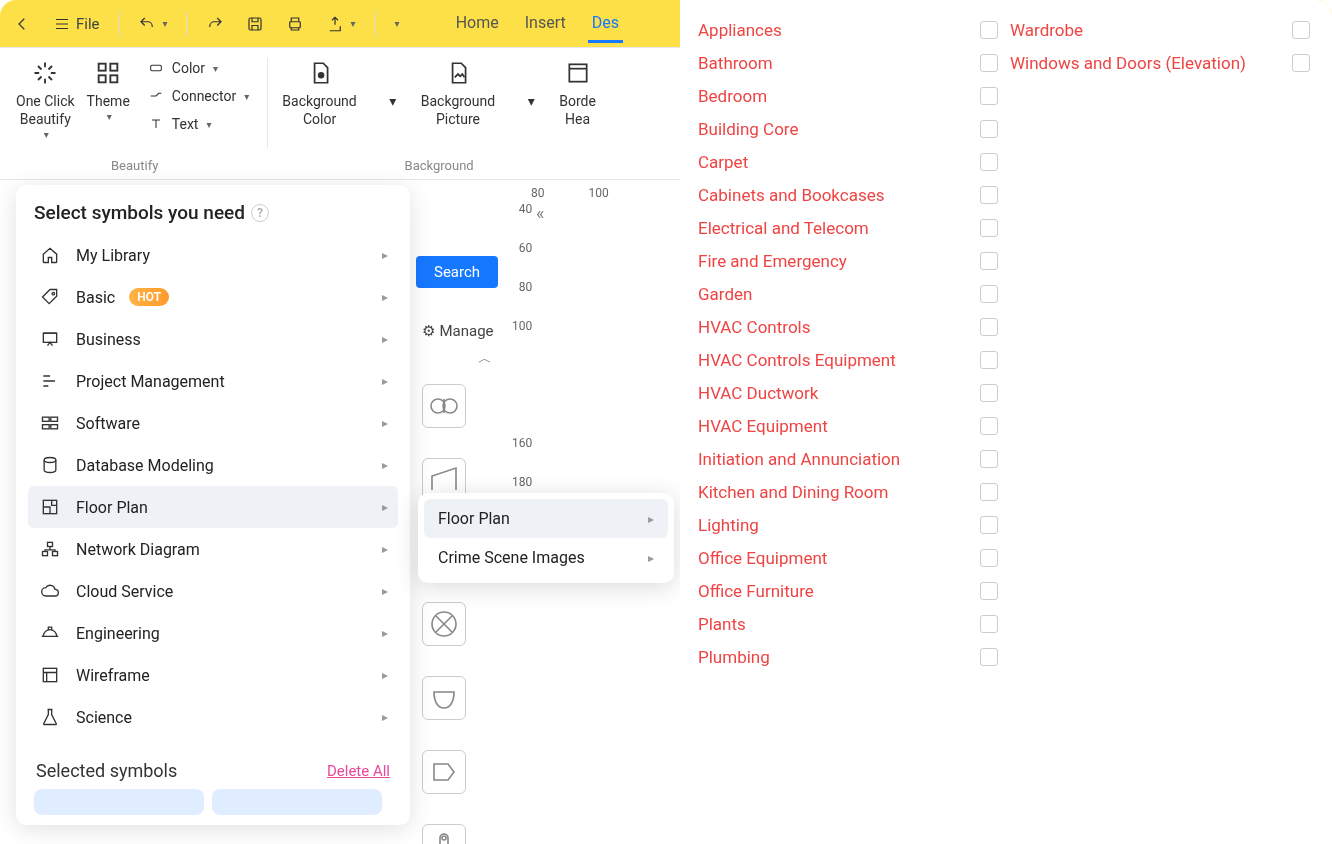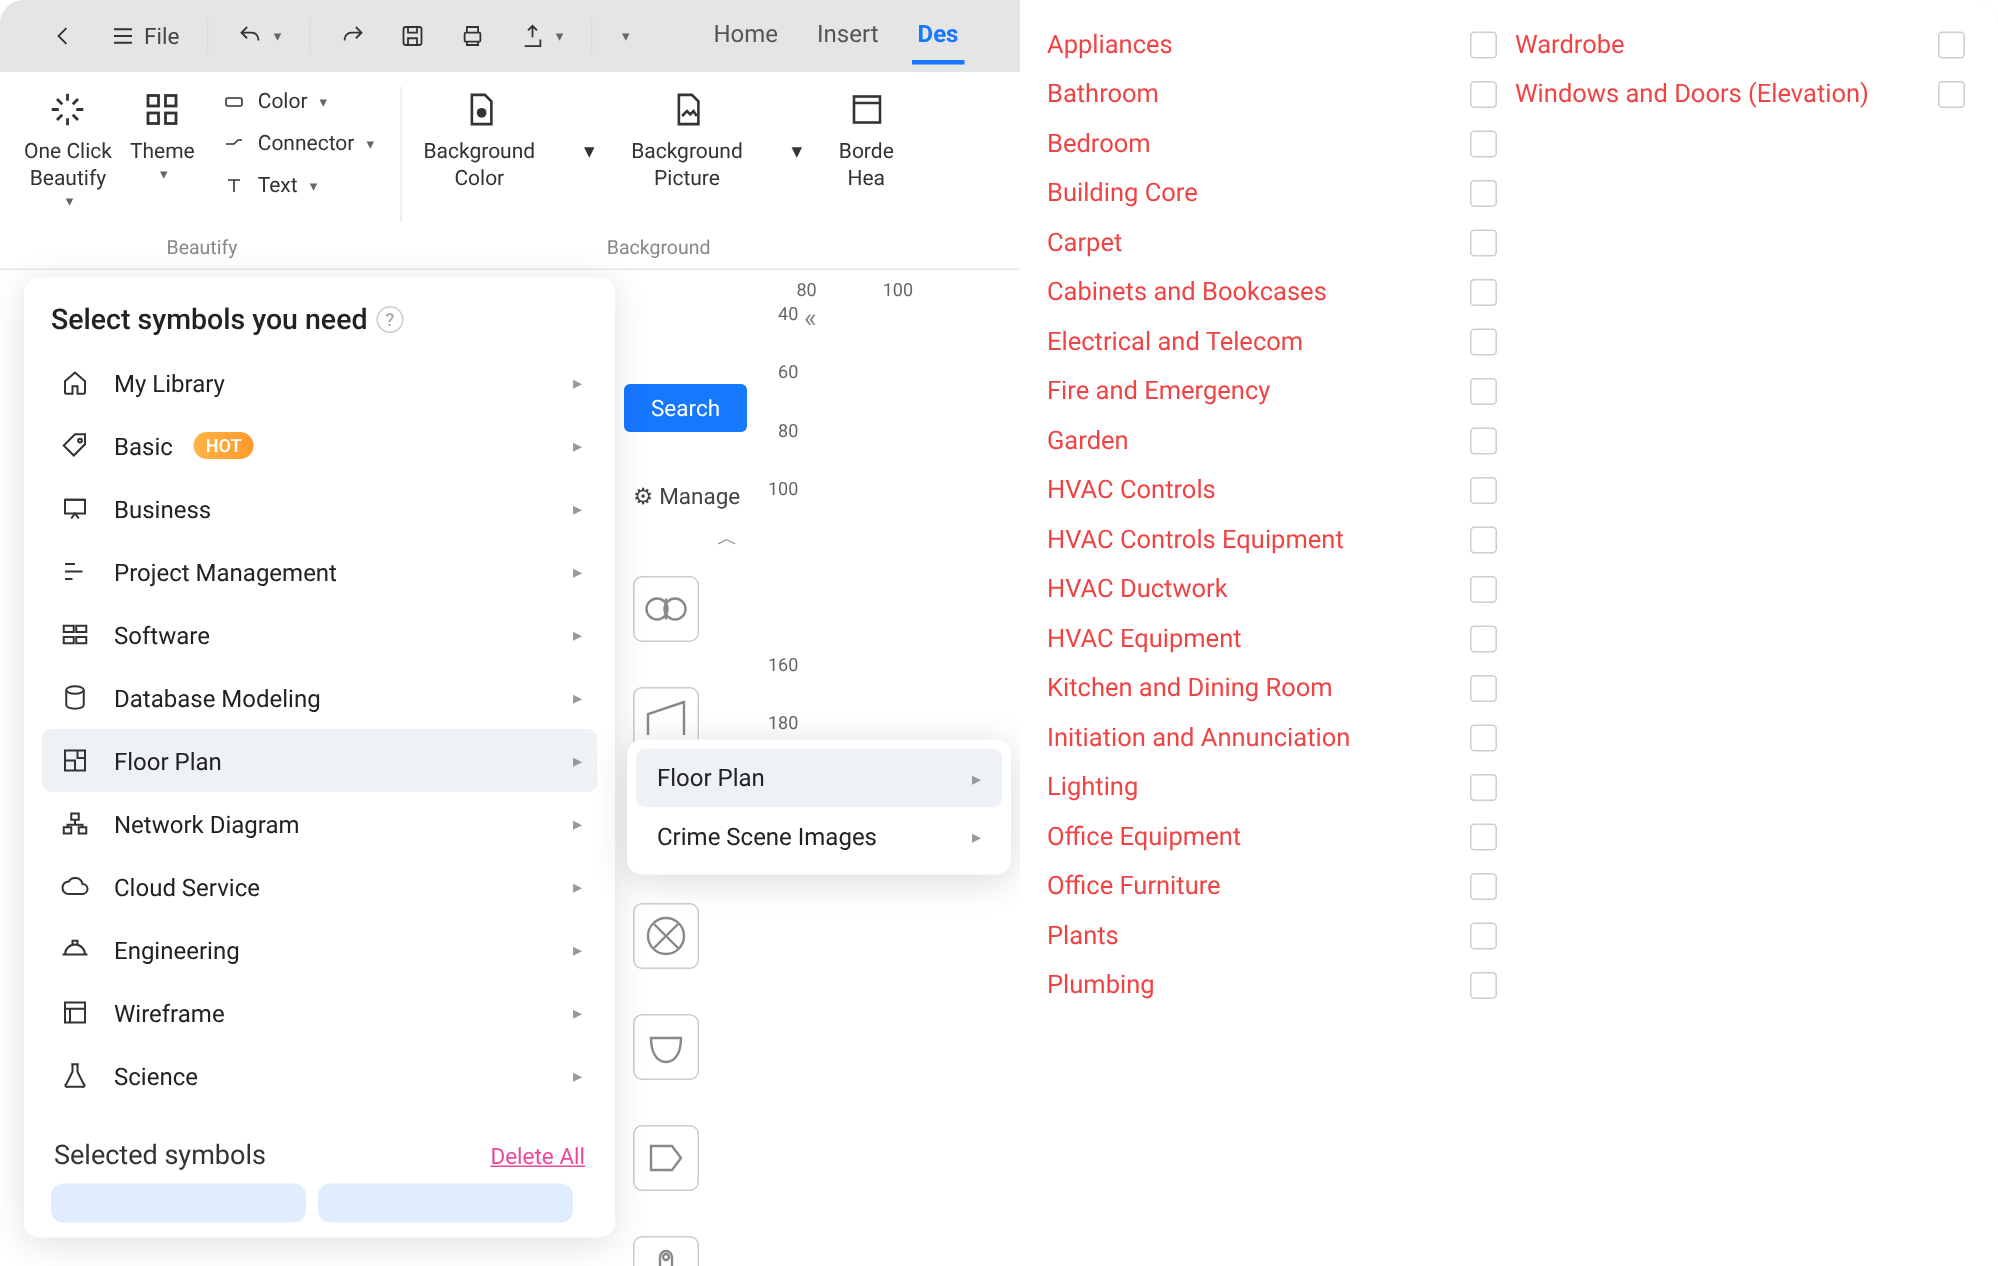--- a/index.html
+++ b/index.html
@@ -1,25 +1,25 @@
 <!DOCTYPE html>
 <html><head>
 <meta charset="utf-8">
 <style>
   * { box-sizing: border-box; margin: 0; padding: 0; font-family: -apple-system, BlinkMacSystemFont, "Segoe UI", Roboto, sans-serif; }
   body { background: #fff; width: 1332px; height: 844px; position: relative; border-radius: 16px; overflow: hidden; }
   
   
-  .toolbar { height: 48px; background: #e5e5e5; border-bottom: 1px solid #e4e7ed; display: flex; align-items: center; padding: 0 24px; gap: 4px; }
+  .toolbar { height: 48px; background: #fde047; border-bottom: 1px solid #e4e7ed; display: flex; align-items: center; padding: 0 4px; gap: 4px; }
   .tb-btn { display: inline-flex; align-items: center; gap: 4px; padding: 4px 8px; cursor: pointer; color: #444; font-size: 15px; }
   .tb-icon { display: inline-flex; width: 20px; height: 20px; color: #333; align-items:center; justify-content:center; }
   .tb-sep { width:1px; height:24px; background:#ddd; margin:0 6px; }
   .tabs { display: flex; gap: 18px; margin-left: 40px; font-size: 16px; }
   .tab { padding: 8px 4px; color: #555; cursor:pointer; }
-  .tab.active { color: #1677ff; border-bottom: 3px solid #1677ff; font-weight: 700; }
+  .tab.active { color: #1677ff; border-bottom: 3px solid #1677ff; font-weight: 400; }
   
   
   .ribbon { height: 132px; background: #fff; border-bottom: 1px solid #e4e7ed; display: flex; align-items: flex-start; padding: 4px 8px 0 8px; }
   .ribbon-group { display:flex; flex-direction:column; align-items:center; padding: 0 8px; height: 100%; position:relative; }
   .ribbon-group-inner { display:flex; align-items:flex-start; gap:12px; flex:1; padding-top:4px;}
   .ribbon-col { display:flex; flex-direction:column; align-items:center; gap:2px; cursor:pointer; }
   .ribbon-col .ic { width: 34px; height: 34px; display:flex; align-items:center; justify-content:center; color:#333; }
   .ribbon-col .lbl { font-size: 14px; color:#333; text-align:center; line-height:1.3; display:flex; flex-direction:column; align-items:center;}
   .ribbon-mini { display:flex; flex-direction:column; gap:4px; }
   .ribbon-mini-row { display:flex; align-items:center; gap:6px; padding:2px 4px; cursor:pointer; font-size:14px; color:#333;}
@@ -527,28 +527,28 @@
         </div>
         <div class="check-row">
           <span>HVAC Ductwork</span>
           <span class="cb"></span>
         </div>
         <div class="check-row">
           <span>HVAC Equipment</span>
           <span class="cb"></span>
         </div>
         <div class="check-row">
+          <span>Initiation and Annunciation</span>
+          <span class="cb"></span>
+        </div>
+        <div class="check-row">
           <span>Kitchen and Dining Room</span>
           <span class="cb"></span>
         </div>
         <div class="check-row">
-          <span>Initiation and Annunciation</span>
-          <span class="cb"></span>
-        </div>
-        <div class="check-row">
           <span>Lighting</span>
           <span class="cb"></span>
         </div>
         <div class="check-row">
           <span>Office Equipment</span>
           <span class="cb"></span>
         </div>
         <div class="check-row">
           <span>Office Furniture</span>
           <span class="cb"></span>

